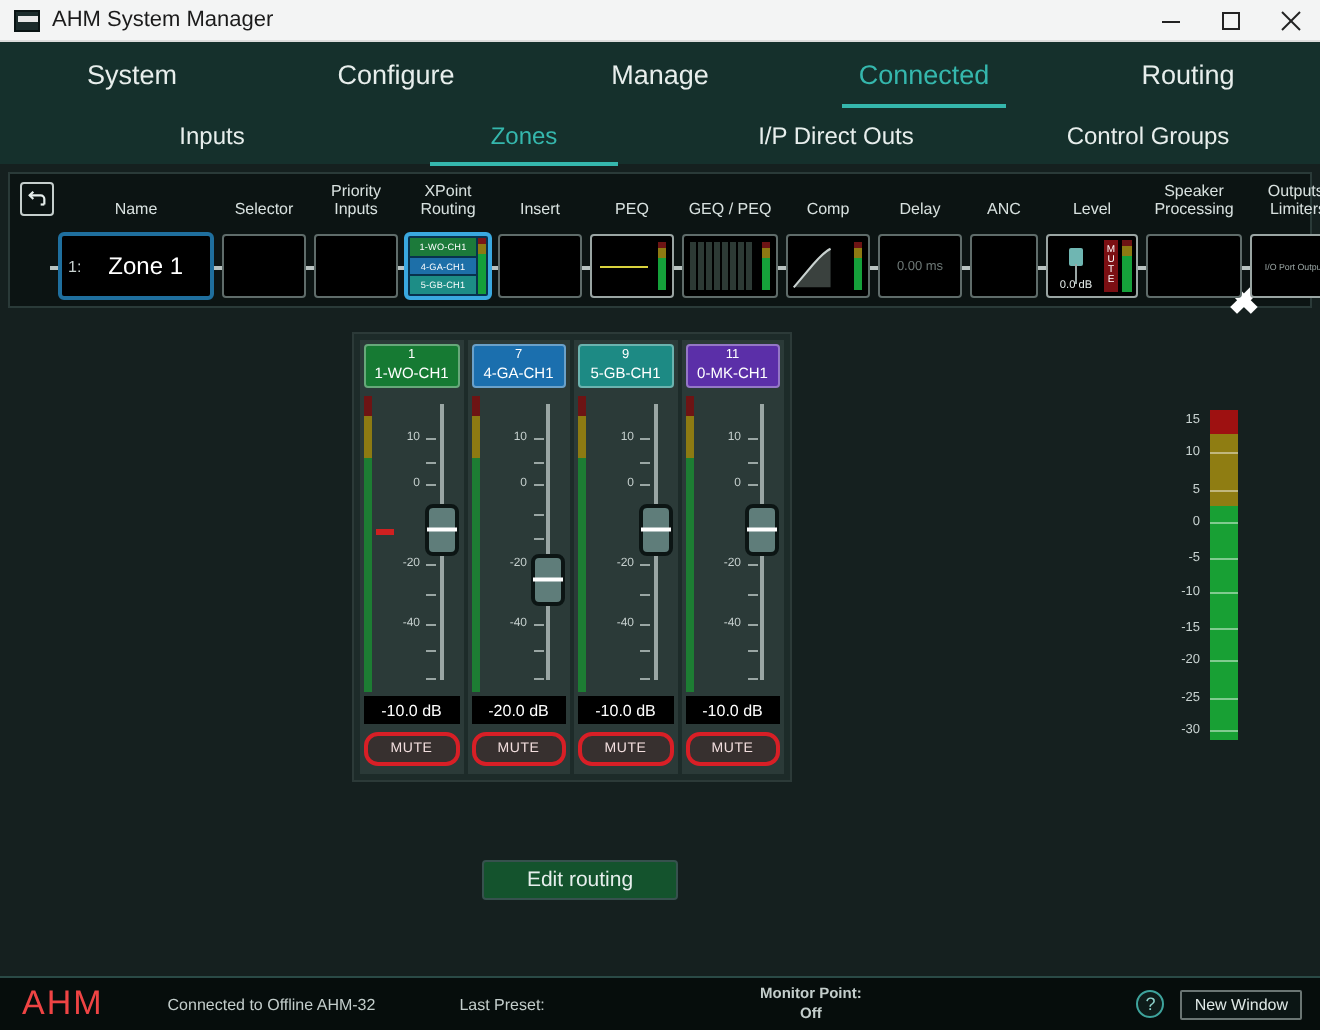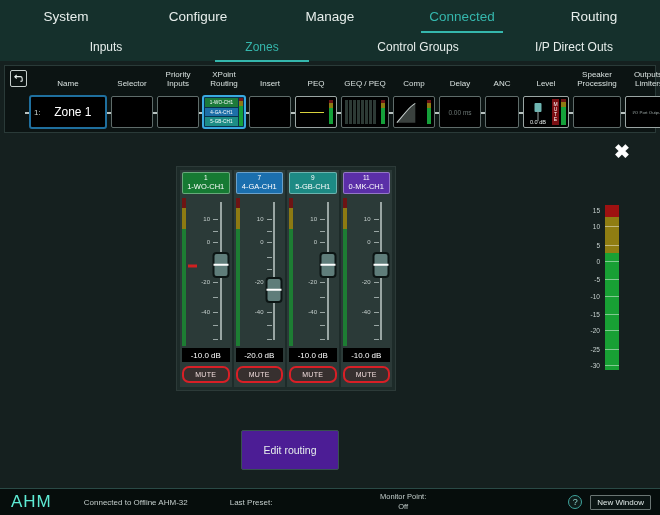--- a/index.html
+++ b/index.html
@@ -196,50 +196,72 @@
   .bigmeter { position:absolute; right:36px; top:205px; width:44px; height:165px; display:flex; }
   .bm-scale { width:22px; position:relative; }
   .bm-scale span { position:absolute; right:2px; font-size:6.5px; color:#c8d2d0; transform:translateY(-50%); }
   .bm-bar { width:14px; margin-left:3px; display:flex; flex-direction:column; position:relative; }
   .bm-bar i { display:block; }
   .bm-ticks { position:absolute; inset:0; }
   .bm-ticks i { position:absolute; left:0; right:0; height:1px; background:rgba(255,255,255,.45); }
 
   
   .editrouting {
-    position:absolute; left:241px; top:430px; width:98px; height:40px;
-    background:#4c1d95; border:1px solid #37514e; border-radius:2px;
+    position:absolute; left:241px; top:430px; width:98px; height:20px;
+    background:#14532d; border:1px solid #37514e; border-radius:2px;
     color:#e6eeec; font-size:10.5px; display:flex; align-items:center; justify-content:center;
   }
 
   
   .statusbar {
     position:absolute; left:0; bottom:0; width:660px; height:27px;
     background:#060d0c; border-top:1px solid #2a4a46; display:flex; align-items:center;
   }
-  .ahmlogo { margin-left:11px; font-size:17px; color:#5eead4; letter-spacing:1px; font-family:"Liberation Sans", sans-serif; }
+  .ahmlogo { margin-left:11px; font-size:17px; color:#ef4444; letter-spacing:1px; font-family:"Liberation Sans", sans-serif; }
   .st-text { font-size:8px; color:#c3cdcb; }
   .sb-conn { margin-left:32px; }
   .sb-preset { margin-left:42px; }
-  .sb-monitor { position:absolute; left:380px; text-align:center; font-size:7.5px; color:#c3cdcb; line-height:1.35; }
+  .sb-monitor { position:absolute; left:380px; text-align:center; font-size:7.5px; color:#c3cdcb; line-height:1.35;font-weight:bold; }
   .sb-right { position:absolute; right:9px; display:flex; align-items:center; gap:8px; }
   .helpbtn {
     width:14px; height:14px; border-radius:50%; background:#0e1c1a; border:1px solid #3ea39c;
     color:#8fd4ce; font-size:9px; display:flex; align-items:center; justify-content:center;
   }
   .newwin {
     height:15px; padding:0 6px; border:1px solid #6a7573; background:#0b1514;
     color:#dfe8e6; font-size:8px; display:flex; align-items:center; border-radius:1px;
   }
 </style>
 </head>
 <body>
 
 <div id="app">
 
+  <div class="titlebar">
+    <div class="tb-icon"></div>
+    <div class="tb-title">AHM System Manager</div>
+    <div class="tb-btns">
+      <div class="tb-btn">
+        <svg width="11" height="11" viewBox="0 0 11 11">
+            <line x1="1" y1="6" x2="10" y2="6" stroke="#222" stroke-width="1"></line>
+          </svg>
+      </div>
+      <div class="tb-btn">
+        <svg width="11" height="11" viewBox="0 0 11 11">
+            <rect x="1.5" y="1.5" width="8" height="8" fill="none" stroke="#222" stroke-width="1"></rect>
+          </svg>
+      </div>
+      <div class="tb-btn close">
+        <svg width="11" height="11" viewBox="0 0 11 11">
+            <line x1="1" y1="1" x2="10" y2="10" stroke="#222" stroke-width="1"></line>
+            <line x1="10" y1="1" x2="1" y2="10" stroke="#222" stroke-width="1"></line>
+          </svg>
+      </div>
+    </div>
+  </div>
 
   <div class="maintabs">
     <div class="maintab">
         <span>System</span>
       </div>
     <div class="maintab">
         <span>Configure</span>
       </div>
     <div class="maintab">
         <span>Manage</span>
@@ -253,24 +275,24 @@
   </div>
 
   <div class="subtabs">
     <div class="subtab">
         <span>Inputs</span>
       </div>
     <div class="subtab active">
         <span>Zones</span>
       </div>
     <div class="subtab">
+        <span>I/P Direct Outs</span>
+      </div>
+    <div class="subtab">
         <span>Control Groups</span>
-      </div>
-    <div class="subtab">
-        <span>I/P Direct Outs</span>
       </div>
   </div>
 
   <div class="striptable">
     <div class="st-main">
 
       <div class="st-head">
         <div class="hcell c-icon">
           <div class="linkbtn">
             <svg width="11" height="11" viewBox="0 0 12 12">

